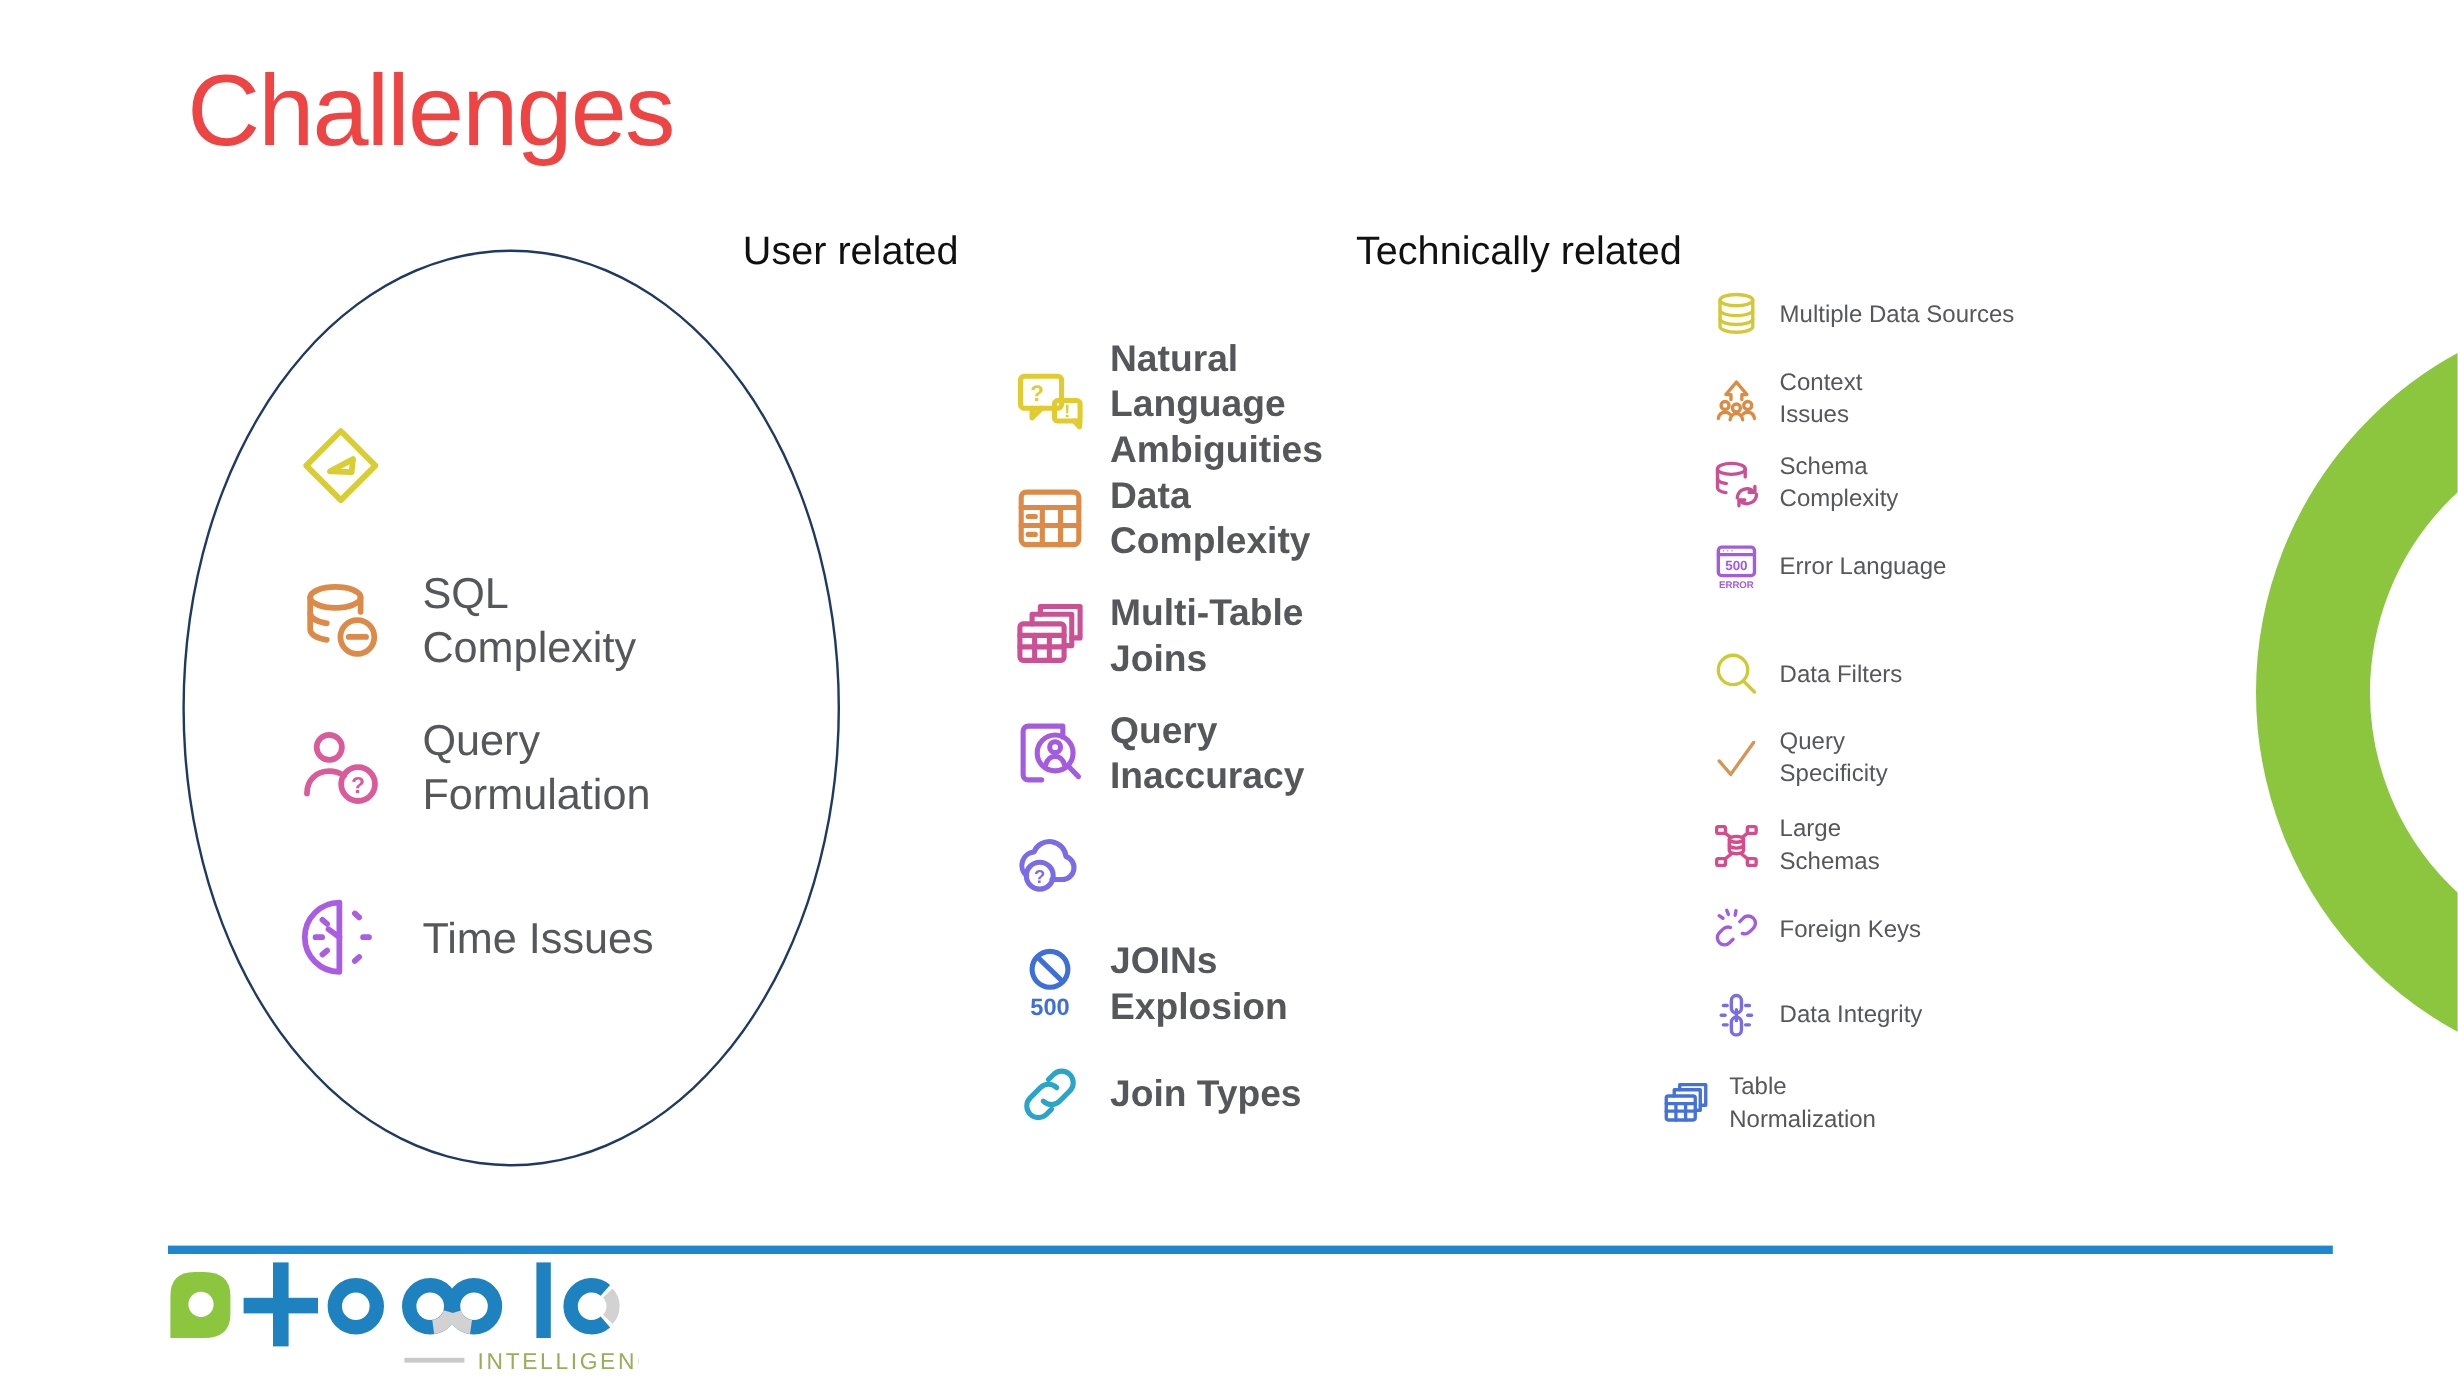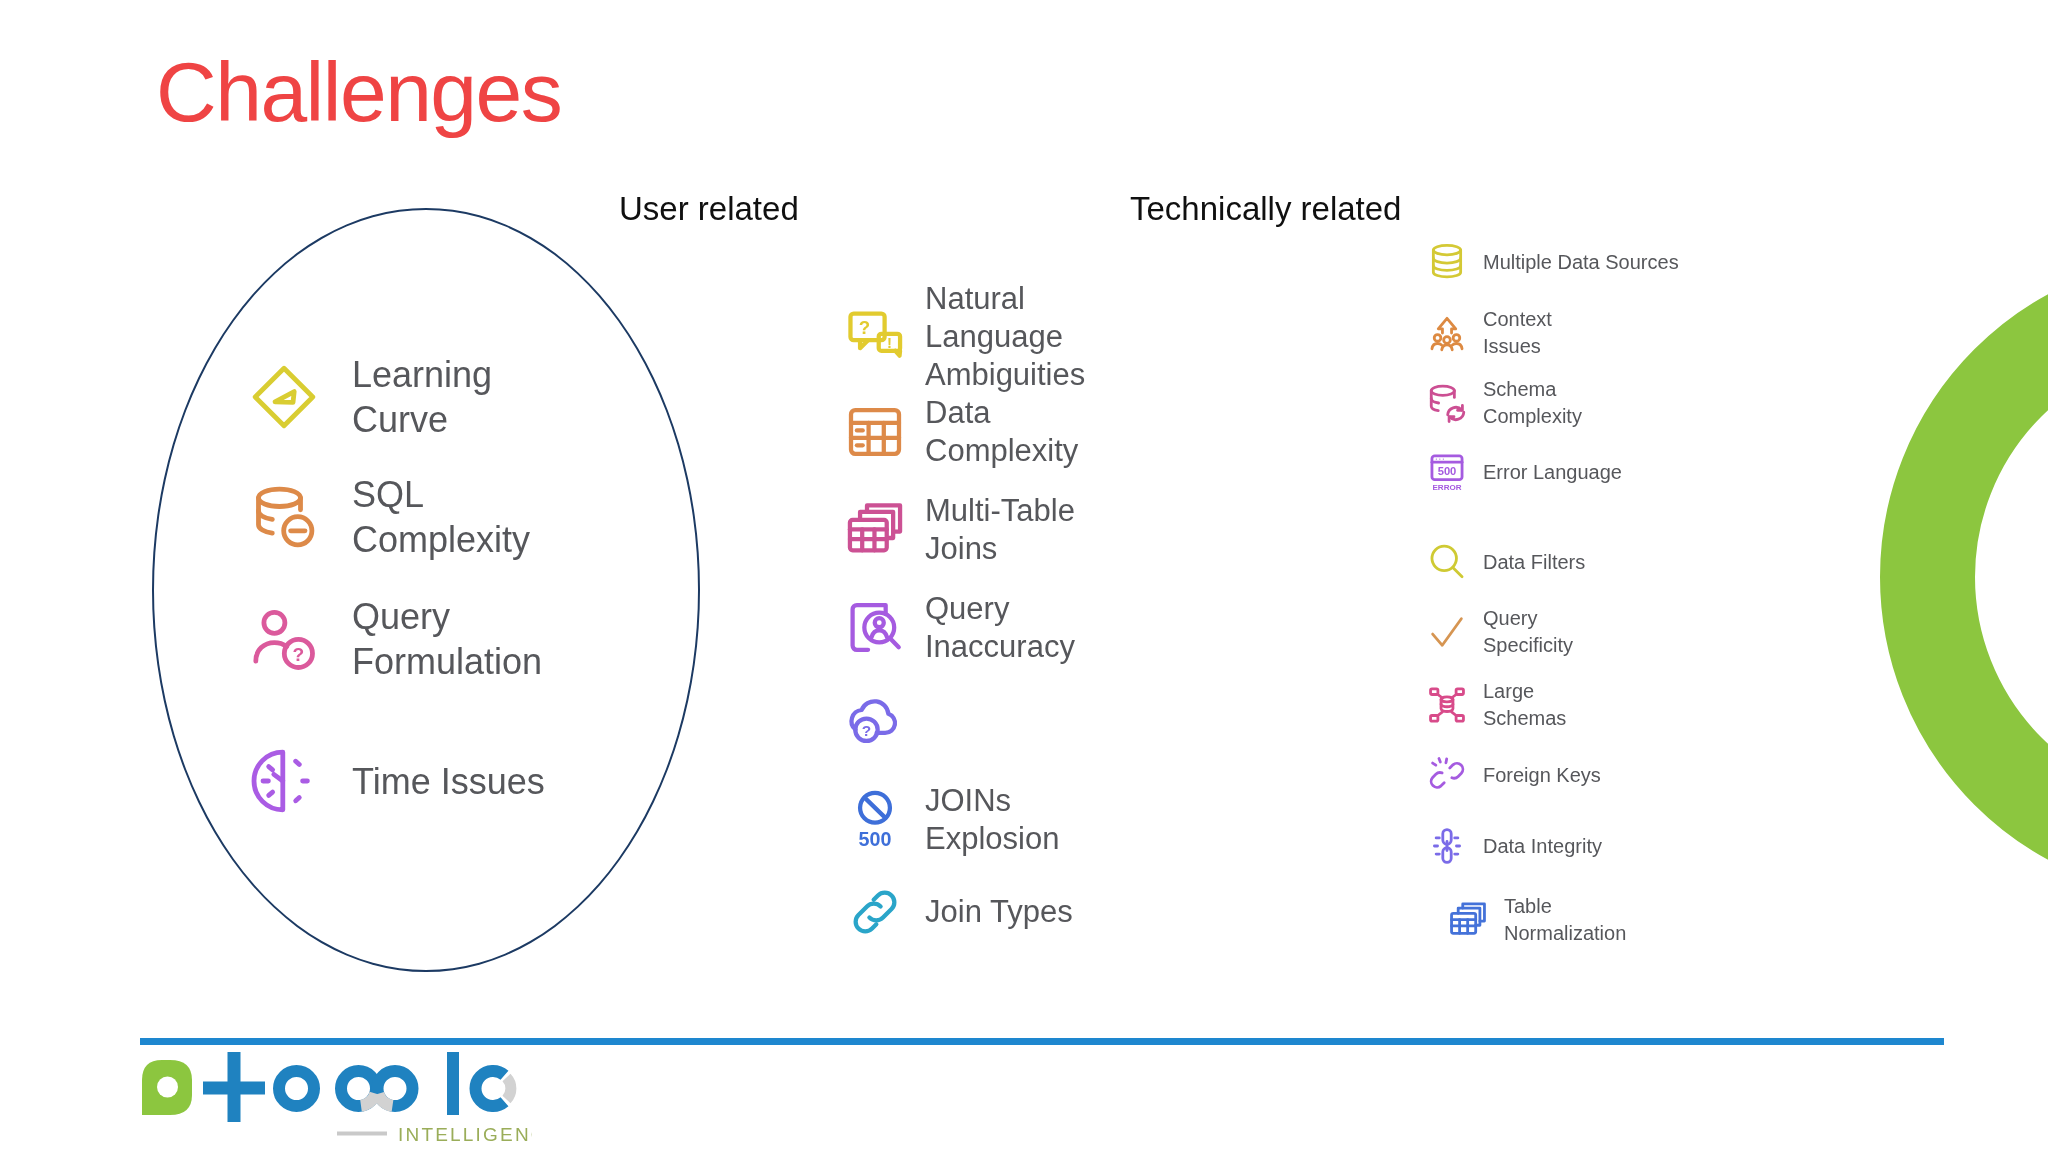--- a/index.html
+++ b/index.html
@@ -14,21 +14,21 @@
            border:2px solid #1c3a63;border-radius:50%;}
   .row{position:absolute;display:flex;align-items:center;}
   .icon{display:block;flex:0 0 auto;}
   .icon svg{display:block;}
   .label{white-space:pre-line;color:#56575b;}
   .core-row{gap:32px;}
   .core-row .icon svg{width:72px;height:72px;}
   .core-row .label{font-size:36px;line-height:45px;}
   .user-row{gap:18px;}
   .user-row .icon svg{width:64px;height:64px;}
-  .user-row .label{font-size:31px;line-height:38px;}
+  .user-row .label{font-size:31px;line-height:38px;font-weight:bold;}
   .tech-row{gap:15px;}
   .tech-row .icon svg{width:42px;height:42px;}
   .tech-row .label{font-size:20px;line-height:27px;}
   .green-ring{position:absolute;left:1880px;top:255px;width:644px;height:644px;
               box-sizing:border-box;border-radius:50%;border:95px solid #8cc63f;}
   .footer-line{position:absolute;left:140px;top:1038px;width:1804px;height:7px;background:#1e87cf;}
   .logo{position:absolute;left:140px;top:1048px;width:392px;height:96px;}
   svg.ic{fill:none;stroke:currentColor;stroke-width:1.6;stroke-linecap:round;stroke-linejoin:round;}
   svg.ic text{fill:currentColor;stroke:none;font-family:"Liberation Sans",sans-serif;
               font-weight:bold;text-anchor:middle;}
@@ -45,22 +45,20 @@
 
   <div class="ellipse" style="border-color: rgb(28, 58, 99);"></div>
 
   <div class="row core-row" style="left:248px;top:352px">
     <span class="icon" style="color: rgb(217, 205, 50);">
       <svg class="ic" viewBox="0 0 24 24">
         <path d="M12 2.4 L21.6 12 L12 21.6 L2.4 12 Z"></path>
         <path d="M9 13.6 L15.4 10.2 L15 13.8 Z"></path>
       </svg>
     </span>
-    <span class="label">Learning
-Curve</span>
   </div>
 
   <div class="row core-row" style="left:248px;top:472px">
     <span class="icon" style="color: rgb(221, 138, 73);">
       <svg class="ic" viewBox="0 0 24 24">
         <ellipse cx="10.5" cy="5.6" rx="7" ry="2.9"></ellipse>
         <path d="M3.5 5.6 v4.4 c0 1.3 1.9 2.4 4.6 2.8"></path>
         <path d="M3.5 10 v4.6 c0 1.3 1.9 2.4 4.6 2.8"></path>
         <path d="M17.5 5.6 v4"></path>
         <circle cx="16.6" cy="16.6" r="4.7"></circle>
@@ -317,21 +315,21 @@
         <path d="M4.8 12 h1.8"></path>
         <path d="M5.8 16.6 h1.8"></path>
         <path d="M16.4 7.4 h1.8"></path>
         <path d="M17.4 12 h1.8"></path>
         <path d="M16.4 16.6 h1.8"></path>
       </svg>
     </span>
     <span class="label">Data Integrity</span>
   </div>
 
-  <div class="row tech-row" style="left:1447px;top:893px">
+  <div class="row tech-row" style="left:1384px;top:893px">
     <span class="icon" style="color: rgb(68, 114, 217);">
       <svg class="ic" viewBox="0 0 24 24">
         <path d="M9 5.2 V2.8 h12.4 v9.8 h-2.6"></path>
         <path d="M6.4 8.2 V5.2 h12.4 v9.8 h-2.4"></path>
         <rect x="2.6" y="8.2" width="13.8" height="11.4" rx="1"></rect>
         <path d="M2.6 11.8 h13.8"></path>
         <path d="M2.6 15.4 h13.8"></path>
         <path d="M7.2 11.8 v7.8"></path>
         <path d="M11.8 11.8 v7.8"></path>
       </svg>

